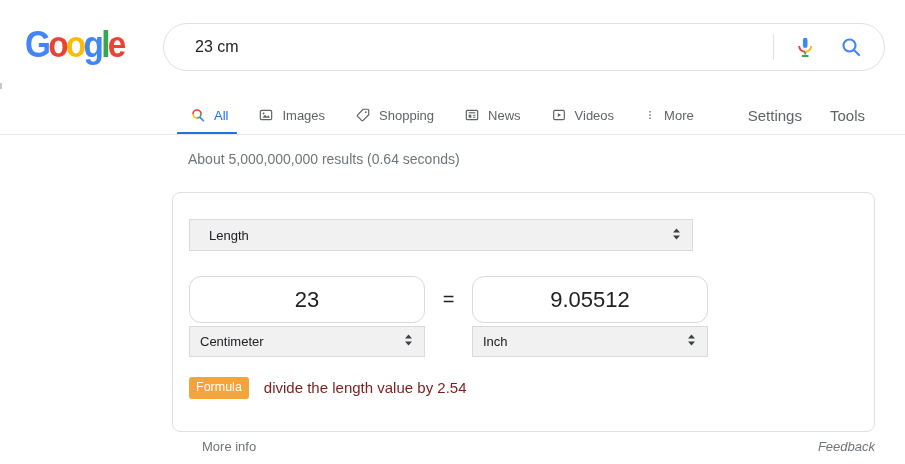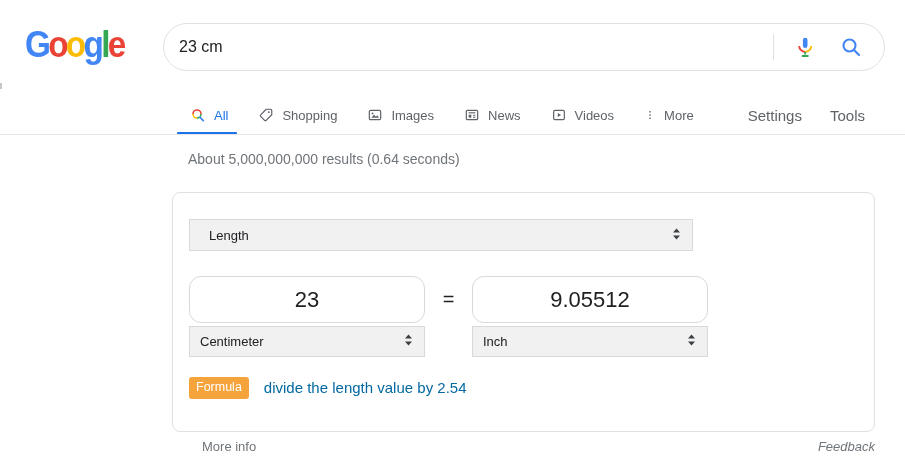--- a/index.html
+++ b/index.html
@@ -8,21 +8,21 @@
   .page { position:relative; width:905px; height:464px; background:#fff; overflow:hidden; }
 
   .edge-mark { position:absolute; left:0; top:83px; width:2px; height:6px; background:#9a9a9a; opacity:.55; }
 
   
   .logo { position:absolute; left:25px; top:26px; font-size:37px; font-weight:bold;
           letter-spacing:-3px; line-height:37px; transform:scaleX(.9); transform-origin:left top;
           cursor:pointer; user-select:none; }
   .search-bar { position:absolute; left:163px; top:23px; width:722px; height:48px;
                 border:1px solid #dfe1e5; border-radius:24px; display:flex; align-items:center; background:#fff; }
-  .search-query { margin-left:15px; font-size:16px; color:#202124; flex:0 1 auto;
+  .search-query { margin-left:31px; font-size:16px; color:#202124; flex:0 1 auto;
                   border:none; outline:none; background:transparent; width:420px;
                   font-family:"Liberation Sans", sans-serif; }
   .bar-right { display:flex; align-items:center; margin-left:auto; padding-right:21px; }
   .bar-divider { width:1px; height:26px; background:#dfe1e5; margin-right:19px; }
   .mic-btn { margin-right:22px; cursor:pointer; display:flex; }
   .mag-btn { cursor:pointer; display:flex; }
 
   
   .tabs-row { position:absolute; left:165px; top:95px; width:740px; height:40px;
               display:flex; align-items:center; padding-left:25px; }
@@ -50,21 +50,21 @@
   .convert-col { width:236px; display:flex; flex-direction:column; }
   .value-input { width:236px; height:47px; border:1px solid #d9d9d9; background:#fff;
                  text-align:center; font-size:22px; color:#212121; outline:none;
                  font-family:"Liberation Sans", sans-serif; border-radius:12px; }
   .unit-select { width:236px; height:31px; margin-top:3px; }
   .equals { width:47px; height:47px; display:flex; align-items:center; justify-content:center;
             font-size:20px; color:#202124; }
   .formula-row { position:absolute; left:16px; top:184px; display:flex; align-items:center; }
   .formula-badge { display:inline-block; padding:4px 7px; border-radius:3px; color:#fff;
                    font-size:12.5px; line-height:1.1; }
-  .formula-text { margin-left:15px; font-size:15px; color:#0369a1; }
+  .formula-text { margin-left:15px; font-size:15px; color:#7f1d1d; }
 
   
   .card-footer { position:absolute; left:172px; top:439px; width:703px; display:flex;
                  justify-content:space-between; padding-left:30px; }
   .more-info { font-size:13px; color:#70757a; cursor:pointer; }
   .feedback { font-size:13px; color:#70757a; font-style:italic; cursor:pointer; }
 </style>
 </head>
 <body>
 
@@ -105,35 +105,35 @@
           <path d="M4.5 10.5 a6 6 0 0 0 6 6" stroke="#FBBC05" stroke-width="2.4"></path>
           <path d="M10.5 16.5 a6 6 0 0 0 6 -6" stroke="#34A853" stroke-width="2.4"></path>
           <path d="M15 15.5 l5 5" stroke="#4285F4" stroke-width="2.6" stroke-linecap="round"></path>
         </svg>
       </span>
       <span>All</span>
     </div>
     <div class="tab">
       <span class="ticon">
         <svg width="16" height="16" viewBox="0 0 24 24" fill="none">
-          <path d="M12.3 3.4 H19 a1.6 1.6 0 0 1 1.6 1.6 V11.7 L12.2 20 a1.6 1.6 0 0 1 -2.3 0 L4 14.1 a1.6 1.6 0 0 1 0 -2.3 Z" stroke="#5f6368" stroke-width="1.8" stroke-linejoin="round"></path>
-          <circle cx="16.2" cy="7.8" r="1.3" fill="#5f6368"></circle>
-        </svg>
-      </span>
-      <span>Shopping</span>
-    </div>
-    <div class="tab">
-      <span class="ticon">
-        <svg width="16" height="16" viewBox="0 0 24 24" fill="none">
           <rect x="3.5" y="5" width="17" height="14" rx="2" stroke="#5f6368" stroke-width="1.8"></rect>
           <circle cx="8.3" cy="9.7" r="1.4" fill="#5f6368"></circle>
           <path d="M6.5 16 L10.5 11.5 L13.5 14.5 L15.5 12.5 L18 16 Z" fill="#5f6368"></path>
         </svg>
       </span>
       <span>Images</span>
+    </div>
+    <div class="tab">
+      <span class="ticon">
+        <svg width="16" height="16" viewBox="0 0 24 24" fill="none">
+          <path d="M12.3 3.4 H19 a1.6 1.6 0 0 1 1.6 1.6 V11.7 L12.2 20 a1.6 1.6 0 0 1 -2.3 0 L4 14.1 a1.6 1.6 0 0 1 0 -2.3 Z" stroke="#5f6368" stroke-width="1.8" stroke-linejoin="round"></path>
+          <circle cx="16.2" cy="7.8" r="1.3" fill="#5f6368"></circle>
+        </svg>
+      </span>
+      <span>Shopping</span>
     </div>
     <div class="tab">
       <span class="ticon">
         <svg width="16" height="16" viewBox="0 0 24 24" fill="none">
           <rect x="3.5" y="5" width="17" height="14" rx="1.5" stroke="#5f6368" stroke-width="1.8"></rect>
           <path d="M7 8.7 h10" stroke="#5f6368" stroke-width="1.7"></path>
           <rect x="7" y="11.5" width="4" height="4.5" fill="#5f6368"></rect>
           <path d="M13.5 12.3 h3.5 M13.5 15.3 h3.5" stroke="#5f6368" stroke-width="1.6"></path>
         </svg>
       </span>

